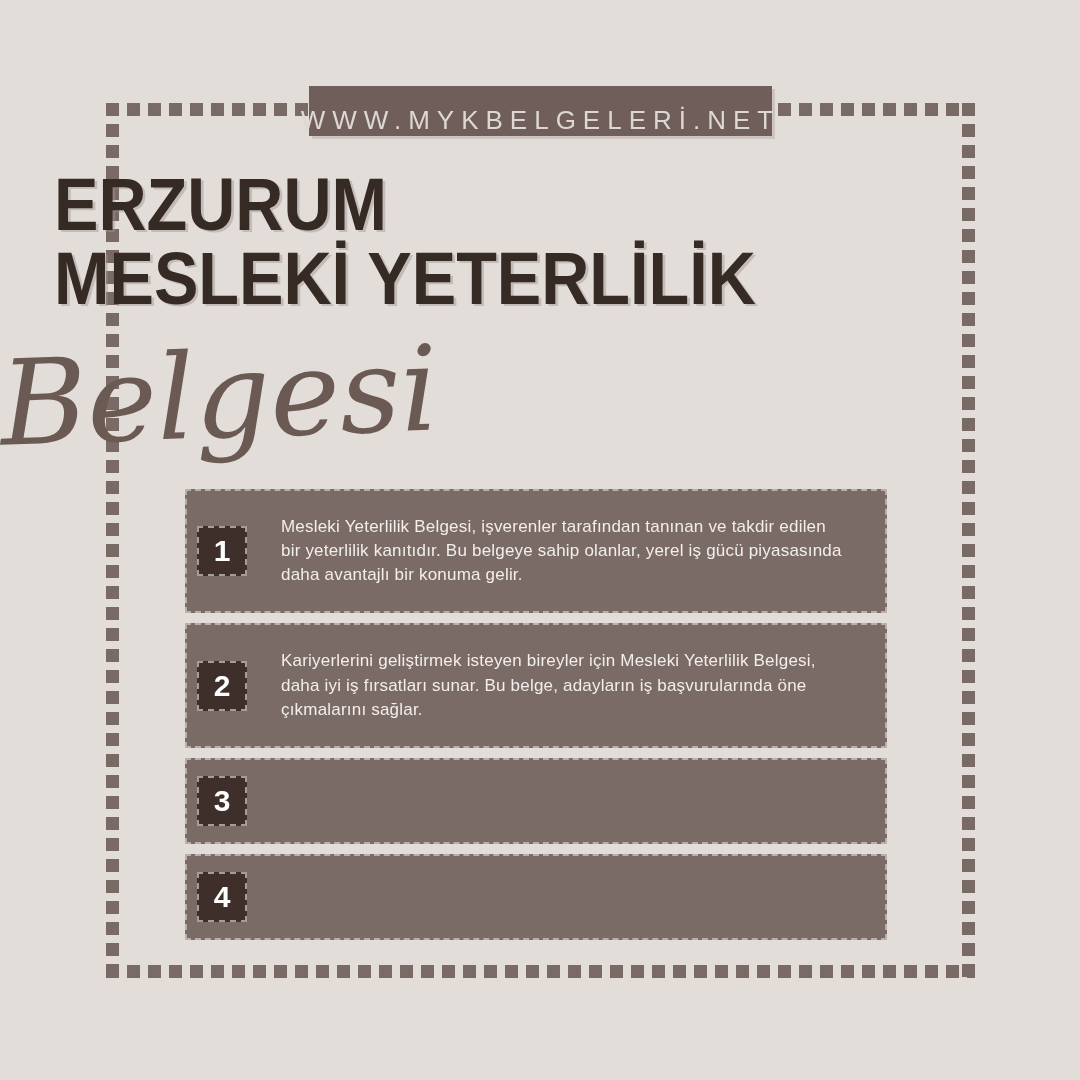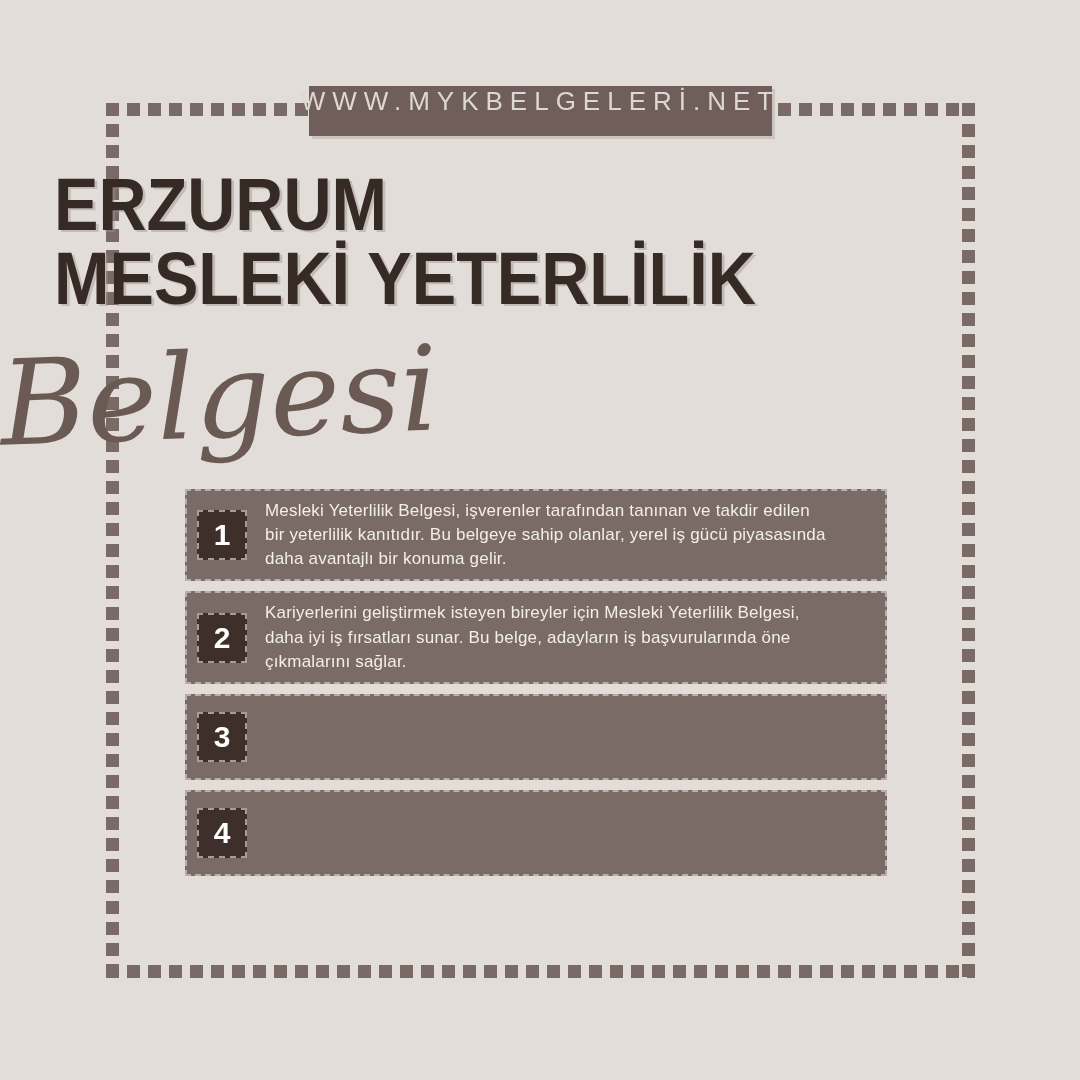--- a/index.html
+++ b/index.html
@@ -21,21 +21,21 @@
   }
   .frame-top{left:106px;top:103px;width:869px;}
   .frame-bottom{left:106px;top:965px;width:869px;}
   .frame-left{left:106px;top:103px;height:875px;}
   .frame-right{left:962px;top:103px;height:875px;}
 
   
   .header-bar{
     position:absolute;left:309px;top:86px;width:463px;height:50px;
     background:#6f5e59;
-    display:flex;align-items:flex-start;justify-content:center;
+    display:flex;align-items:flex-end;justify-content:center;
     box-shadow:3px 3px 0 rgba(185,175,170,0.55);
     z-index:2;
   }
   .header-text{
     color:#ded8d4;font-size:26px;letter-spacing:7px;font-weight:400;
     white-space:nowrap;
   }
 
   
   .title-block{
@@ -66,21 +66,21 @@
   .info-box{
     position:relative;box-sizing:border-box;
     background:#7a6b67;
     border:2px dashed rgba(236,230,226,0.55);
     padding:8px 16px 8px 78px;
     color:#f2eeeb;
     min-height:86px;
     display:flex;align-items:center;
   }
   .box-text{
-    margin:0;font-size:17px;line-height:1.42;
+    margin:16px;font-size:17px;line-height:1.42;
     white-space:pre-line;
     letter-spacing:0.2px;
   }
   .badge{
     position:absolute;left:10px;top:50%;transform:translateY(-50%);
     width:50px;height:50px;box-sizing:border-box;
     background:#3f2f2a;
     border:2px dashed rgba(236,230,226,0.6);
     display:flex;align-items:center;justify-content:center;
   }

